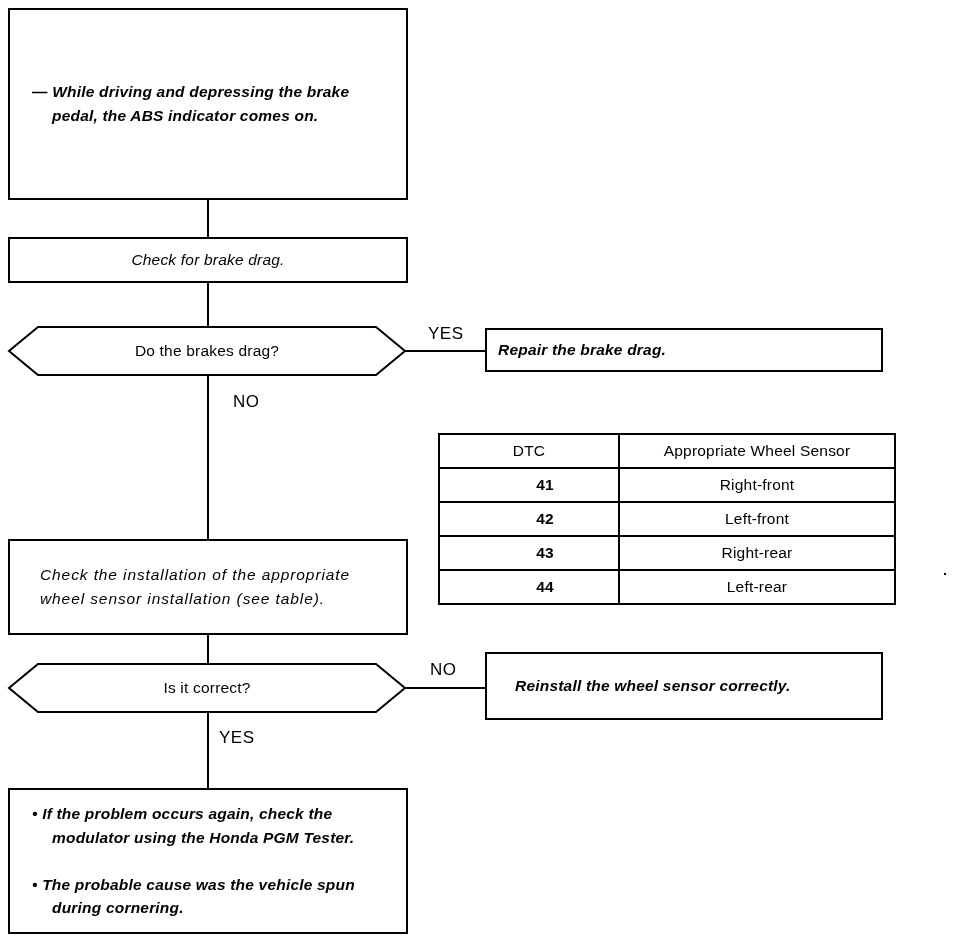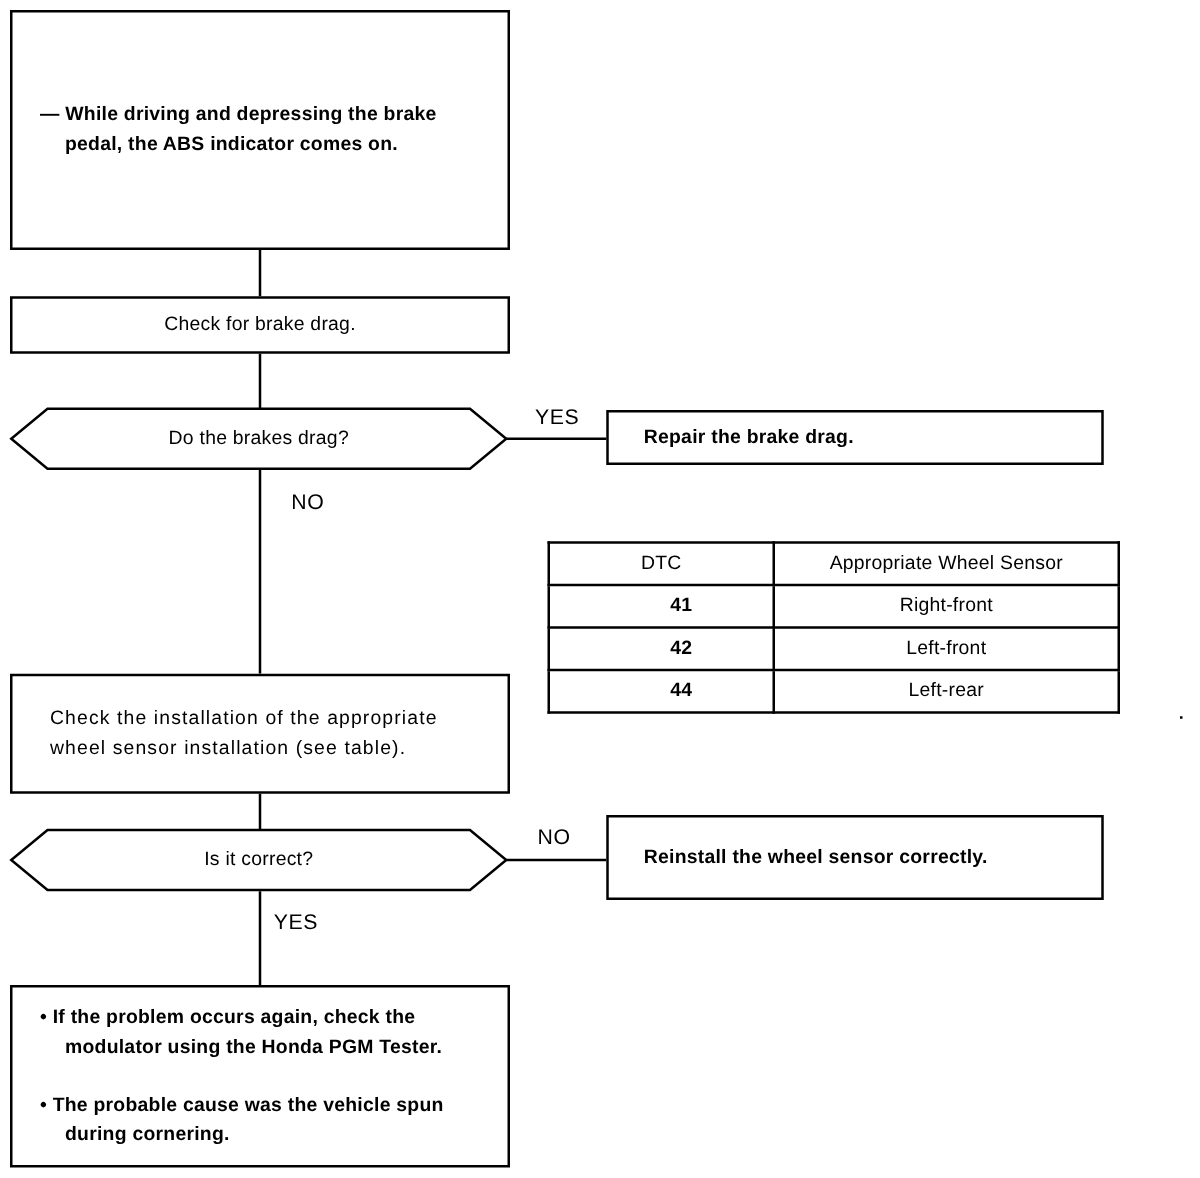--- a/index.html
+++ b/index.html
@@ -23,20 +23,21 @@
     box-sizing: border-box;
     border: 2px solid #000;
     background: #fff;
     display: flex;
     align-items: center;
   }
   .box-text {
     font-size: 15.5px;
     line-height: 1.52;
     white-space: pre-line;
+    font-style: italic;
   }
   .bold-text {
     font-weight: bold;
     letter-spacing: 0.2px;
   }
   .plain-text {
     font-weight: normal;
     letter-spacing: 0.2px;
   }
   .hang {
@@ -143,21 +144,21 @@
   <div class="decision" style="left:8px; top:326px; width:398px; height:50px;">
     <svg width="398" height="50" viewBox="0 0 398 50">
       <polygon points="30,1 368,1 397,25 368,49 30,49 1,25" fill="#ffffff" stroke="#000000" stroke-width="2"></polygon>
     </svg>
     <span class="dec-label plain-text">Do the brakes drag?</span>
   </div>
 
   <div class="hline" style="left:405px; top:350px; width:81px;"></div>
   <span class="edge-label plain-text" style="left:428px; top:324px;">YES</span>
 
-  <div class="node-box" style="left:485px; top:328px; width:398px; height:44px; padding-left:28px;">
+  <div class="node-box" style="left:485px; top:328px; width:398px; height:44px; padding-left:11px;">
     <span class="box-text bold-text">Repair the brake drag.</span>
   </div>
 
   <div class="vline" style="left:207px; top:376px; height:163px;"></div>
   <span class="edge-label plain-text" style="left:233px; top:392px;">NO</span>
 
   <table class="dtc-table" style="left:438px; top:433px; width:452px;">
     <thead>
       <tr>
         <th class="col-dtc">DTC</th>
@@ -165,20 +166,24 @@
       </tr>
     </thead>
     <tbody>
       <tr>
         <td class="dtc-num">41</td>
         <td>Right-front</td>
       </tr>
       <tr>
         <td class="dtc-num">42</td>
         <td>Left-front</td>
+      </tr>
+      <tr>
+        <td class="dtc-num">43</td>
+        <td>Right-rear</td>
       </tr>
       <tr>
         <td class="dtc-num">44</td>
         <td>Left-rear</td>
       </tr>
     </tbody>
   </table>
 
   <div class="node-box" style="left:8px; top:539px; width:400px; height:96px; padding:0 14px 0 30px;">
     <span class="box-text plain-text" style="letter-spacing:0.9px;">Check the installation of the appropriate wheel sensor installation (see table).</span>

